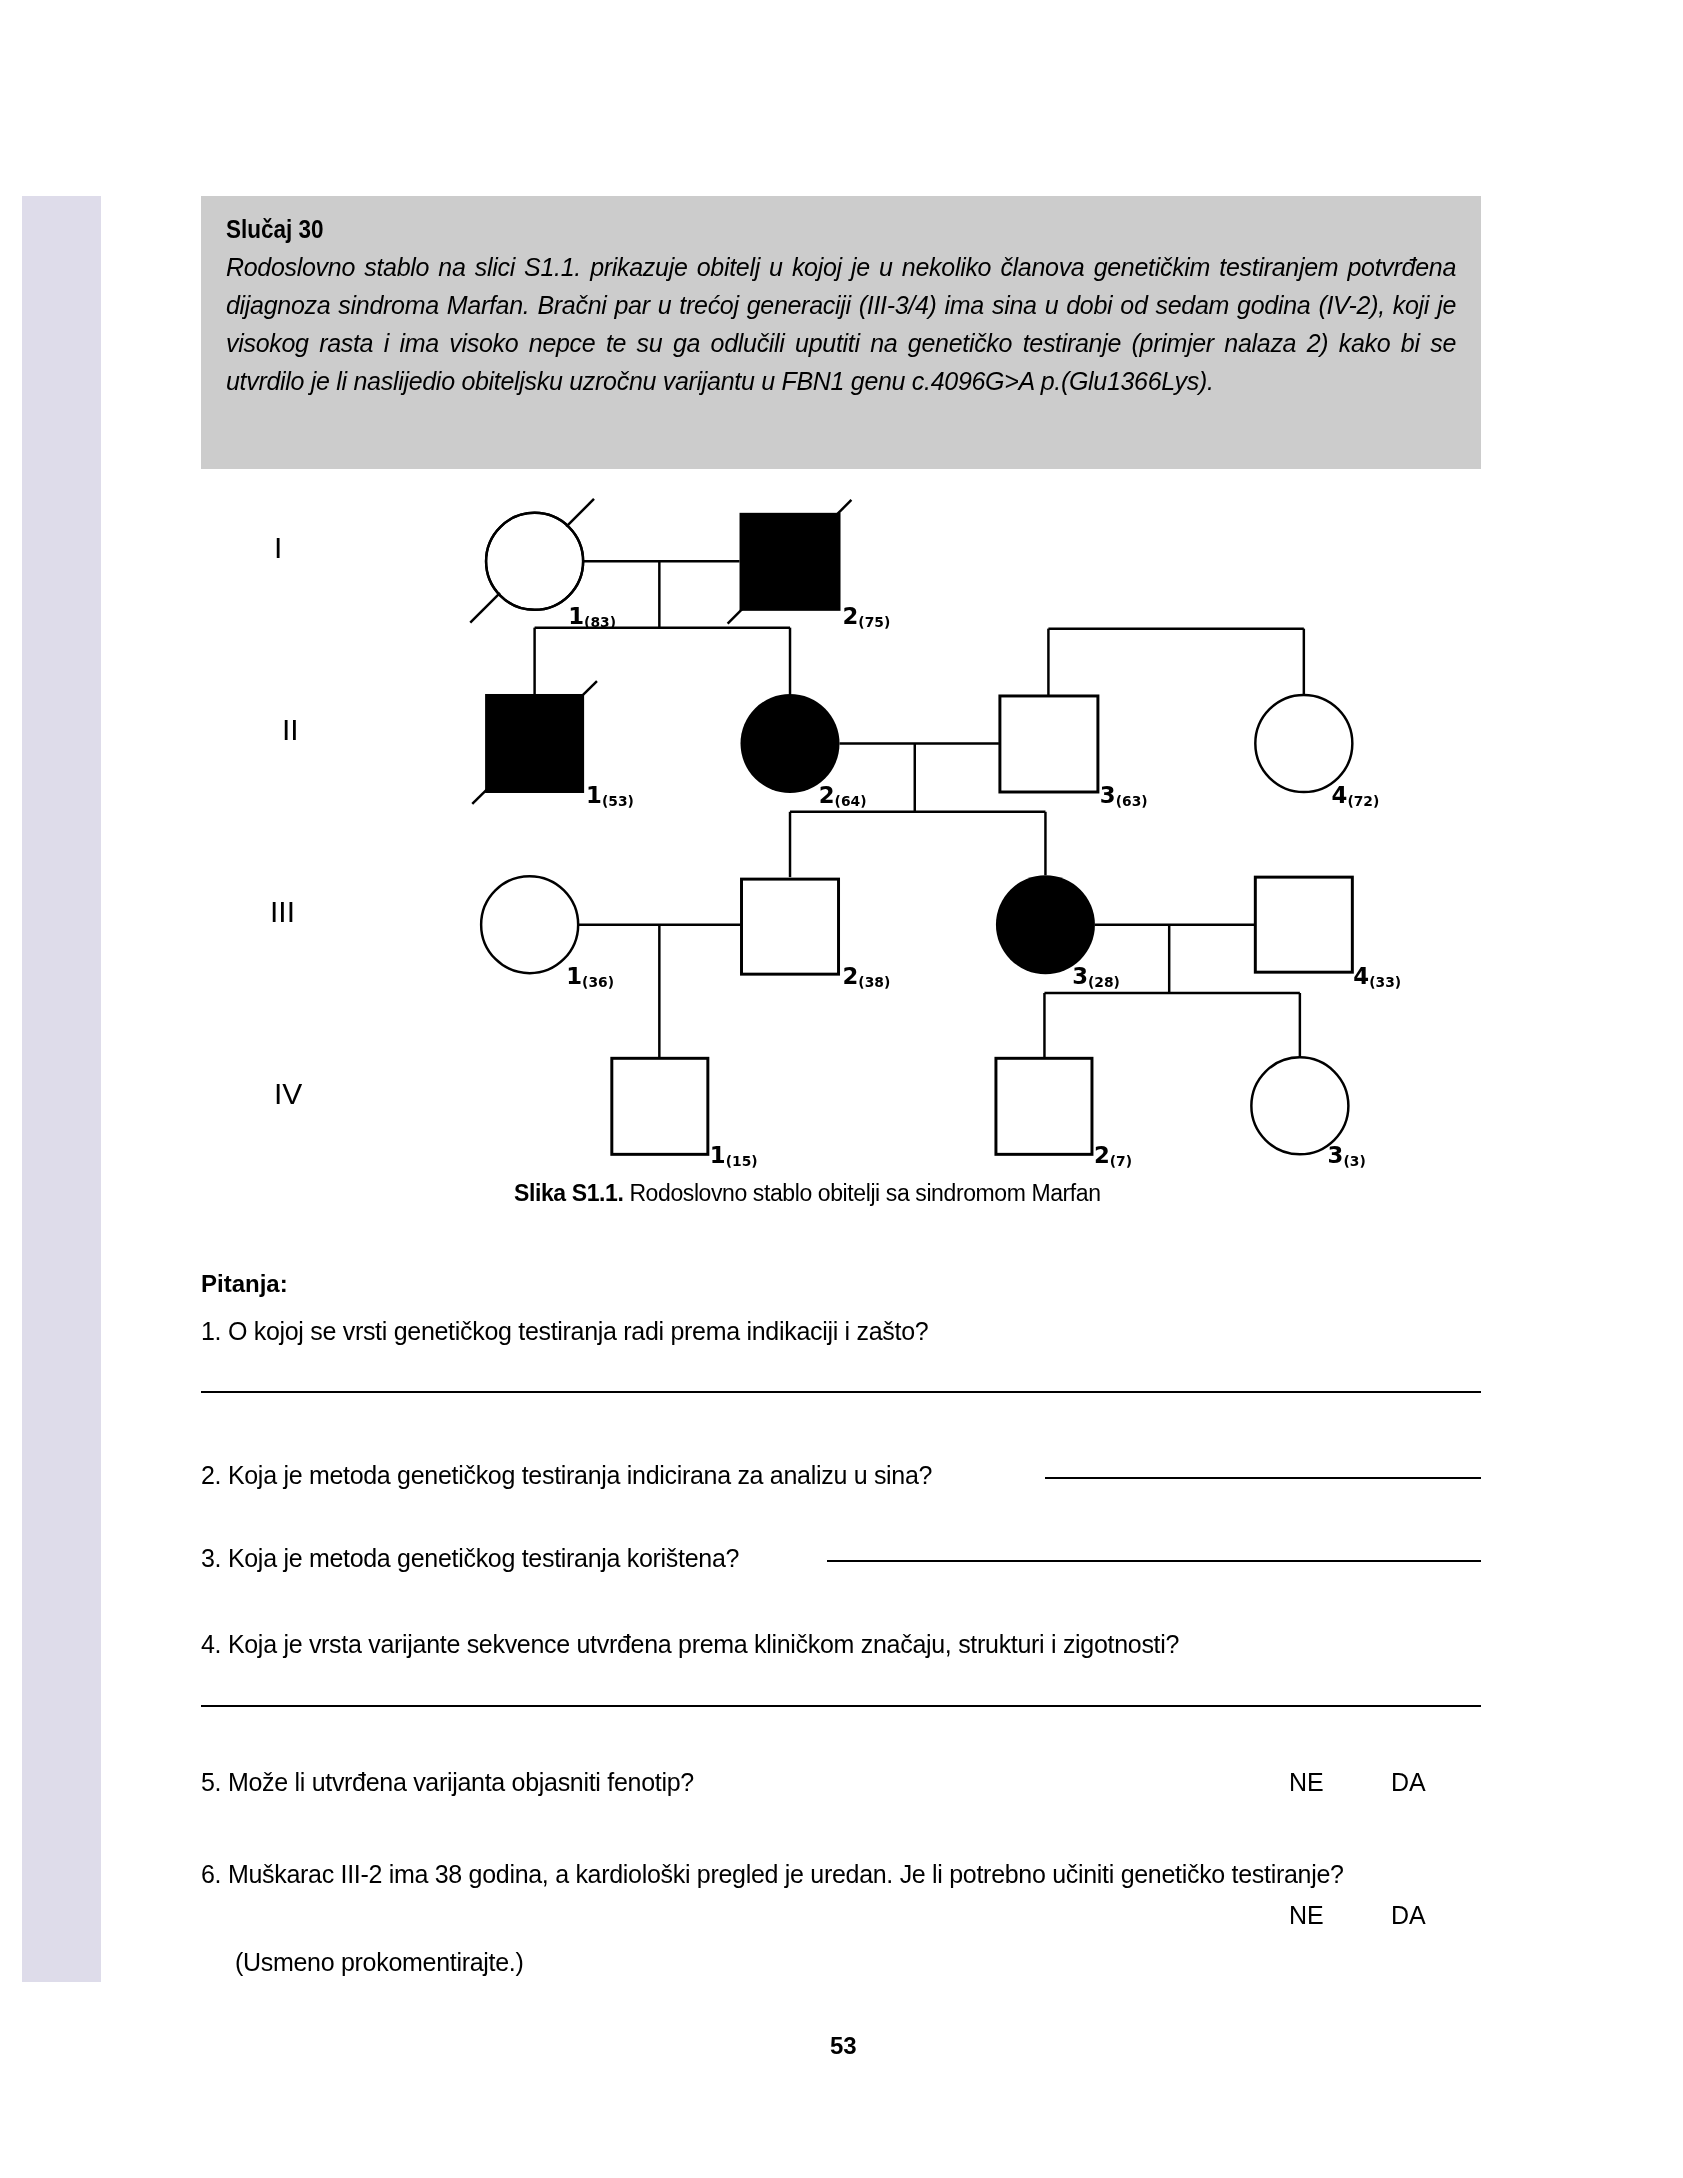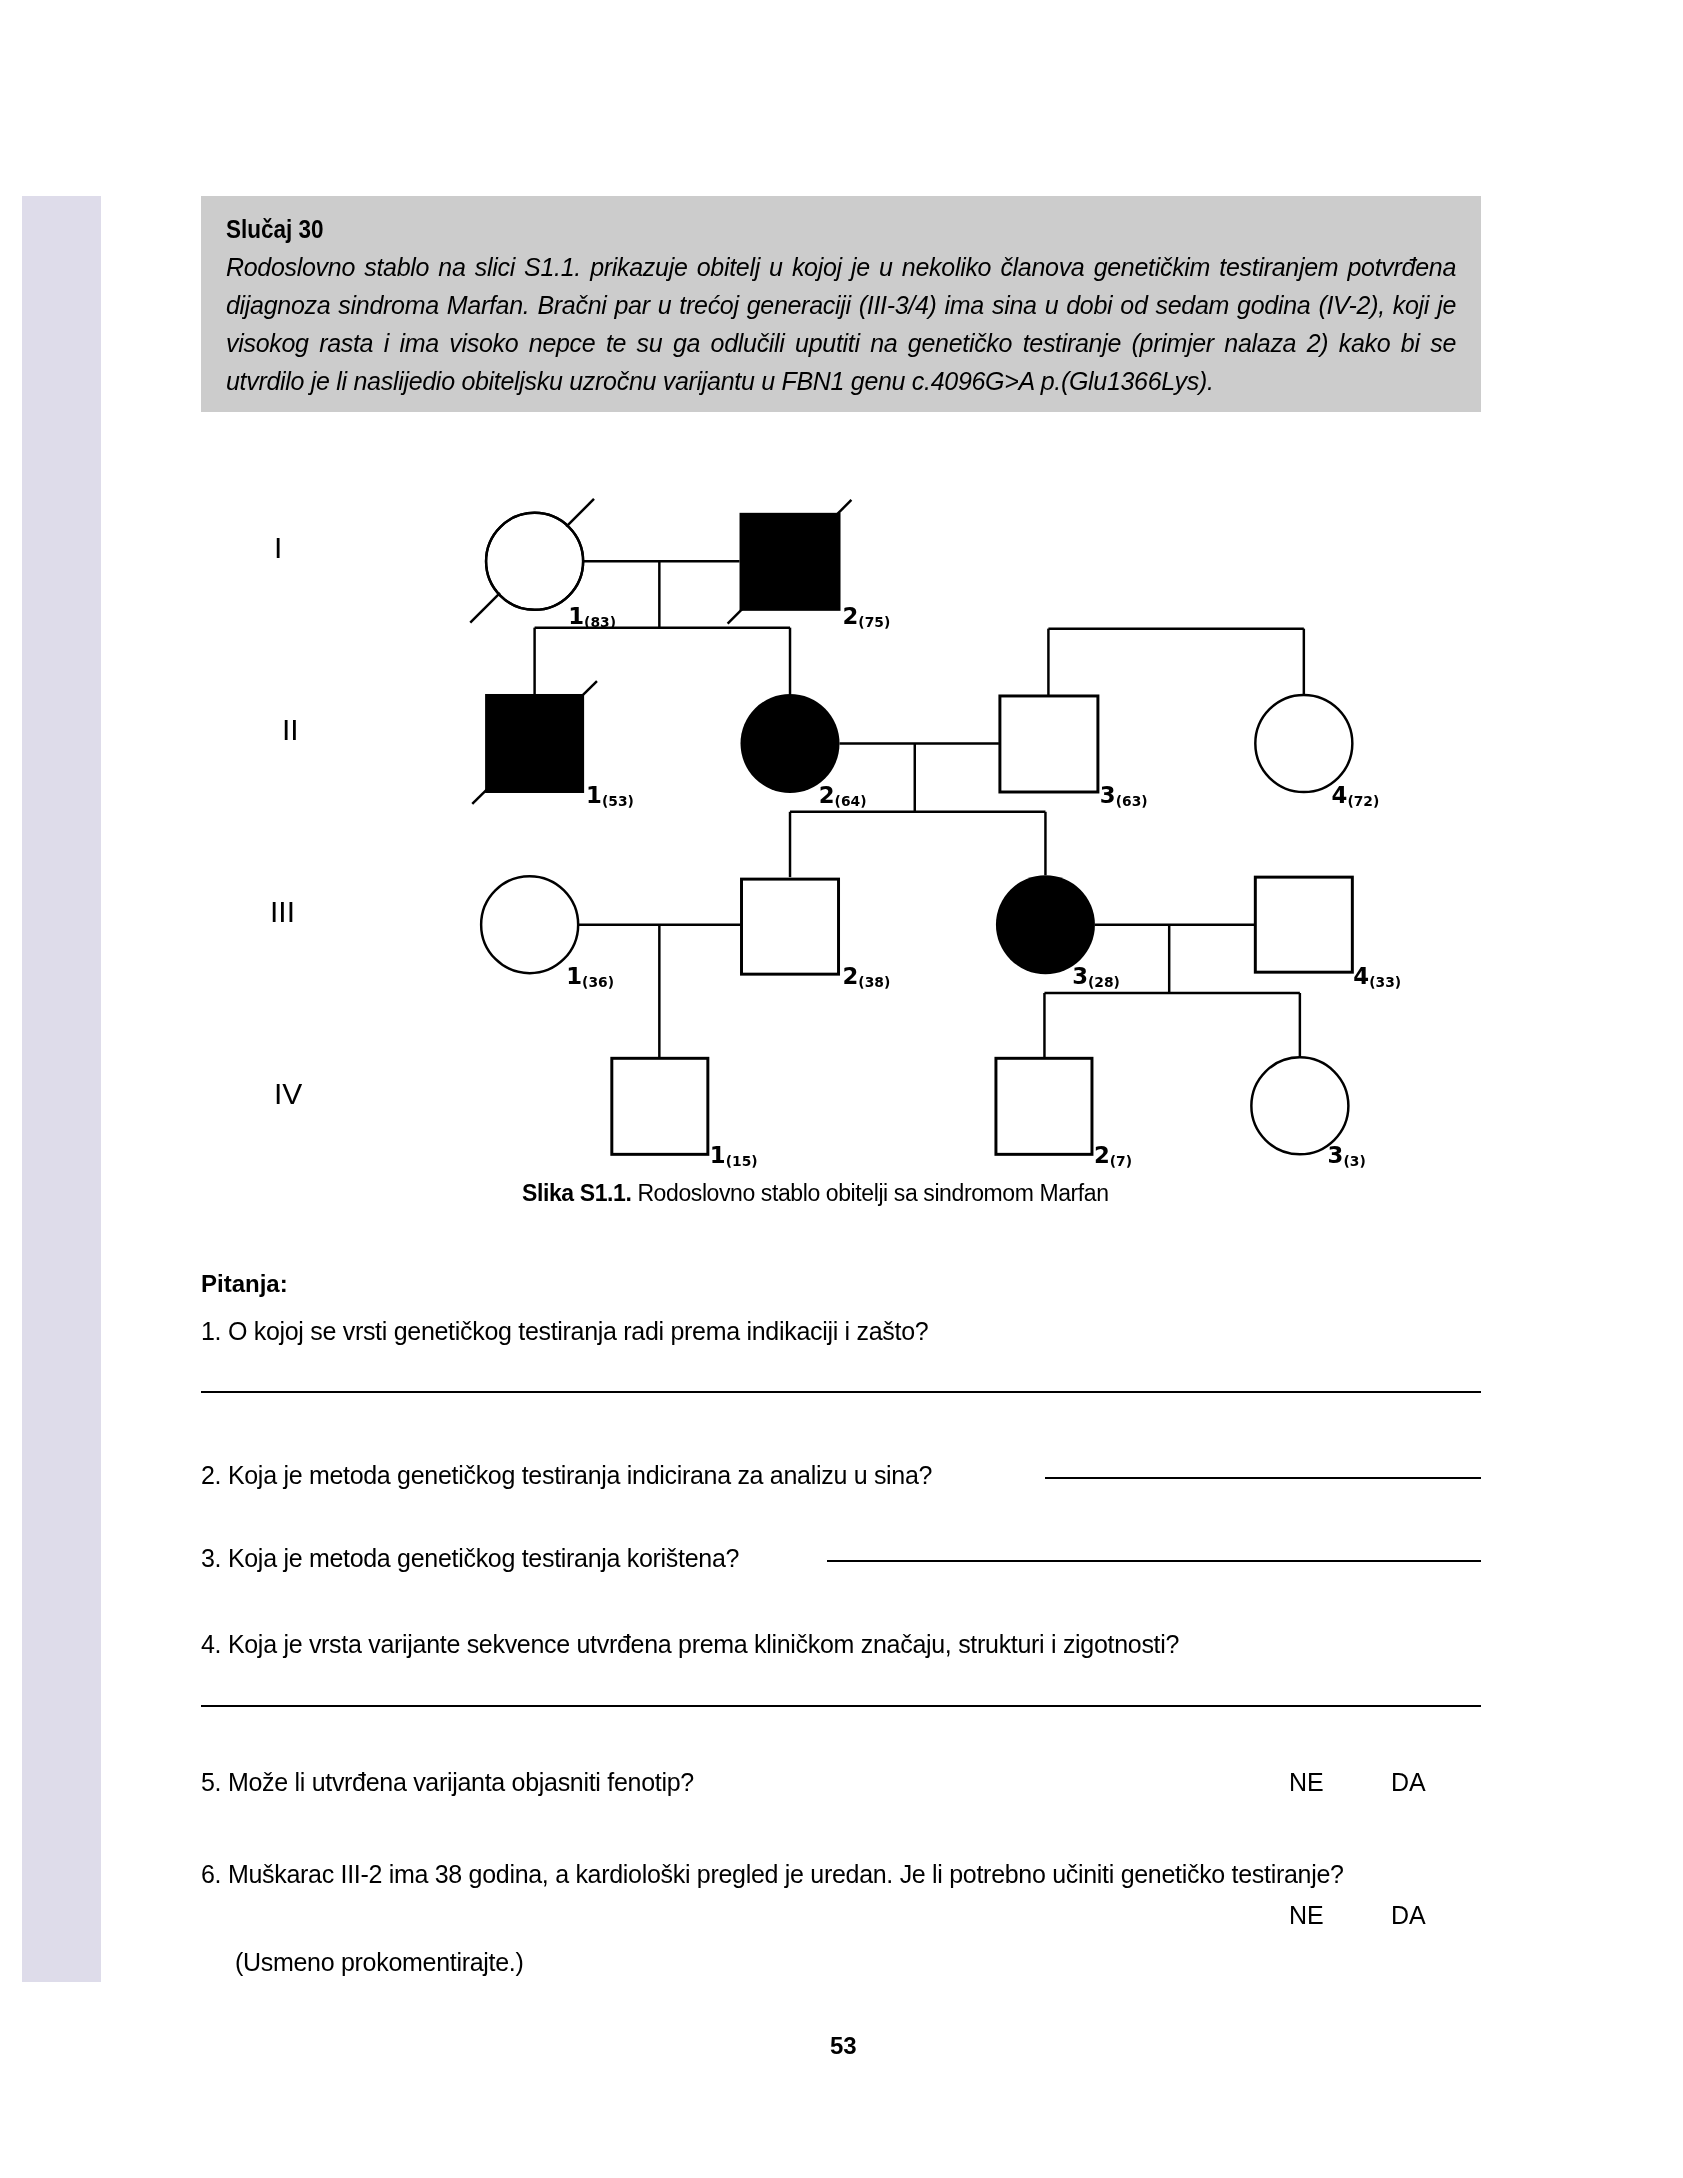--- a/index.html
+++ b/index.html
@@ -1,26 +1,26 @@
 <!DOCTYPE html>
 <html><head>
 <meta charset="utf-8">
 <style>
   html, body { margin: 0; padding: 0; }
   body { width: 1683px; height: 2178px; position: relative; background: #ffffff; overflow: hidden;
          font-family: "Liberation Sans", sans-serif; color: #000; }
   .sidebar { position: absolute; left: 22px; top: 196px; width: 79px; height: 1786px; background: #dedcea; }
-  .case-box { position: absolute; left: 201px; top: 196px; width: 1280px; height: 216px; background: #cccccc;
+  .case-box { position: absolute; left: 201px; top: 196px; width: 1280px; height: 273px; background: #cccccc;
               box-sizing: border-box; padding: 18px 25px 0 25px; }
   .case-title { font-weight: bold; font-size: 25px; line-height: 30px; margin: 0; transform: scaleX(0.9); transform-origin: left; }
   .case-text { font-style: italic; font-size: 25px; line-height: 38px; margin: 4px 0 0 0; text-align: justify;
                letter-spacing: -0.3px; }
   .pedigree { position: absolute; left: 0; top: 0; }
   .gen-label { position: absolute; font-size: 30px; line-height: 30px; }
-  .caption { position: absolute; left: 514px; top: 1180px; font-size: 23px; letter-spacing: -0.4px; margin-left: 8px; }
+  .caption { position: absolute; left: 514px; top: 1180px; font-size: 23px; letter-spacing: -0.4px; }
   .caption b { font-weight: bold; }
   .q { position: absolute; left: 201px; font-size: 25px; letter-spacing: -0.3px; white-space: nowrap; }
   .pitanja { position: absolute; left: 201px; top: 1270px; font-size: 24px; font-weight: bold; text-align: right; }
   .line { position: absolute; height: 2px; background: #000; }
   .opt { position: absolute; font-size: 25px; }
   .page-num { position: absolute; left: 830px; top: 2032px; font-size: 24px; font-weight: bold; }
   svg text { font-family: "DejaVu Sans", sans-serif; font-weight: bold; }
 </style>
 </head>
 <body>

